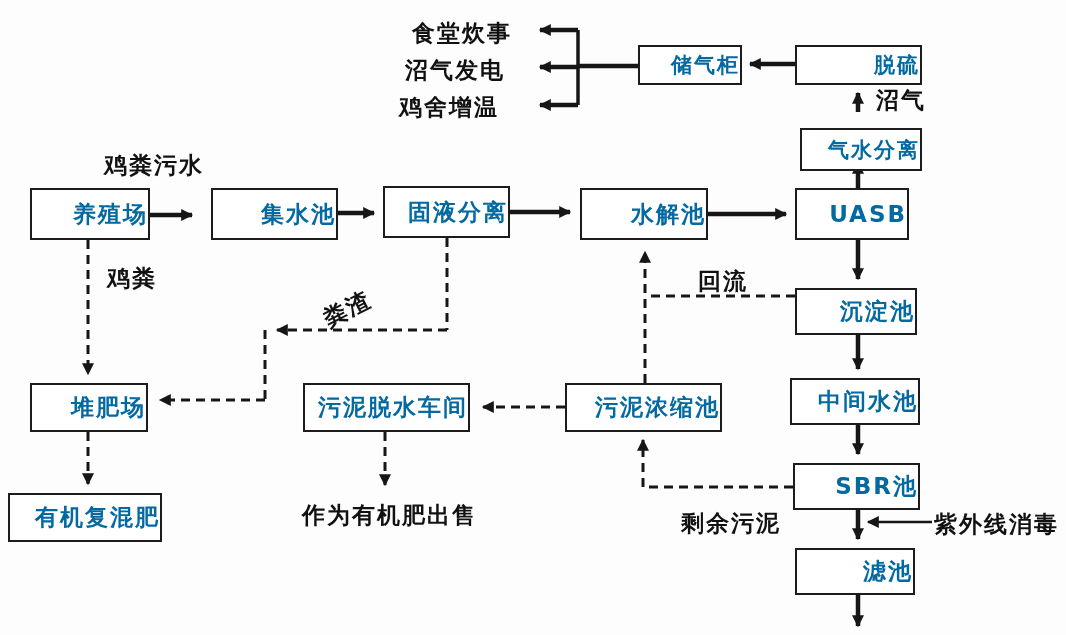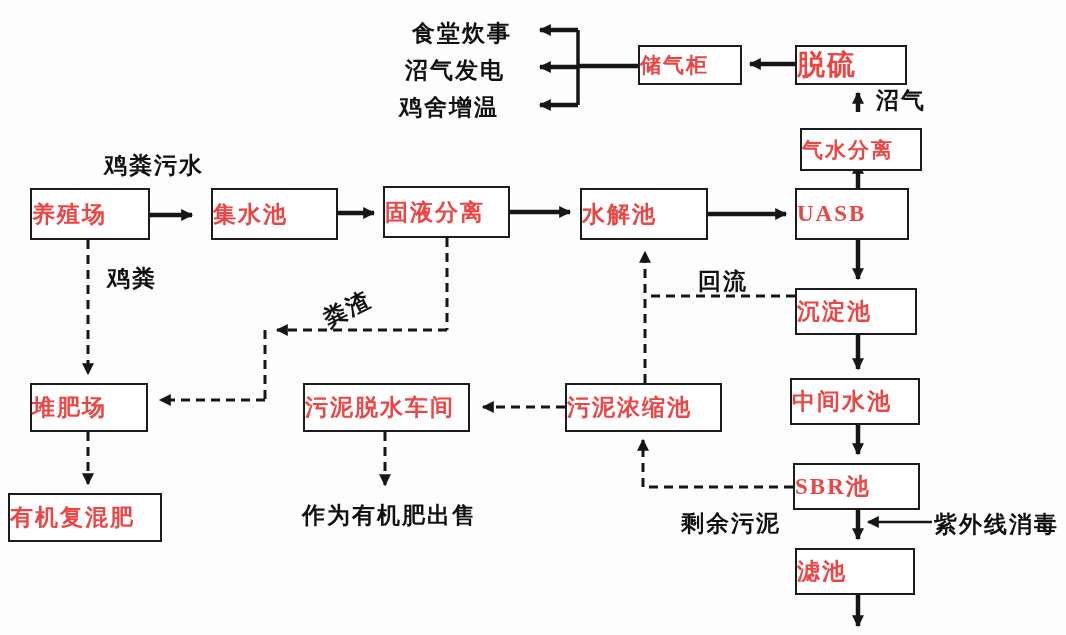--- a/index.html
+++ b/index.html
@@ -13,27 +13,26 @@
     overflow: hidden;
     color: #121212;
   }
   .overlay { position: absolute; left: 0; top: 0; width: 1066px; height: 635px; }
   .box {
     position: absolute;
     border: 2px solid #1c1c1c;
     background: #ffffff;
     display: flex;
     align-items: center;
-    justify-content: flex-start;
+    justify-content: flex-end;
     font-size: 23px;
     font-weight: bold;
     letter-spacing: 2px;
-    color: #ef4444;
+    color: #0369a1;
     white-space: nowrap;
-    font-family: Liberation Serif, serif;
   }
   .lbl {
     position: absolute;
     font-size: 23px;
     font-weight: bold;
     letter-spacing: 2px;
     color: #111;
     white-space: nowrap;
   }
   .rot { transform: rotate(-27deg); transform-origin: left center; }
@@ -98,21 +97,21 @@
   </div>
   <div class="box" style="left:580px;top:188px;width:128px;height:52px">
     <span>水解池</span>
   </div>
   <div class="box" style="left:795px;top:188px;width:114px;height:52px">
     <span>UASB</span>
   </div>
   <div class="box" style="left:800px;top:128px;width:122px;height:43px;font-size:21px">
     <span>气水分离</span>
   </div>
-  <div class="box" style="left:795px;top:45px;width:112px;height:40px;font-size:28px">
+  <div class="box" style="left:795px;top:45px;width:127px;height:40px;font-size:21px">
     <span>脱硫</span>
   </div>
   <div class="box" style="left:638px;top:45px;width:104px;height:40px;font-size:21px">
     <span>储气柜</span>
   </div>
   <div class="box" style="left:795px;top:288px;width:122px;height:47px">
     <span>沉淀池</span>
   </div>
   <div class="box" style="left:790px;top:378px;width:130px;height:47px">
     <span>中间水池</span>

